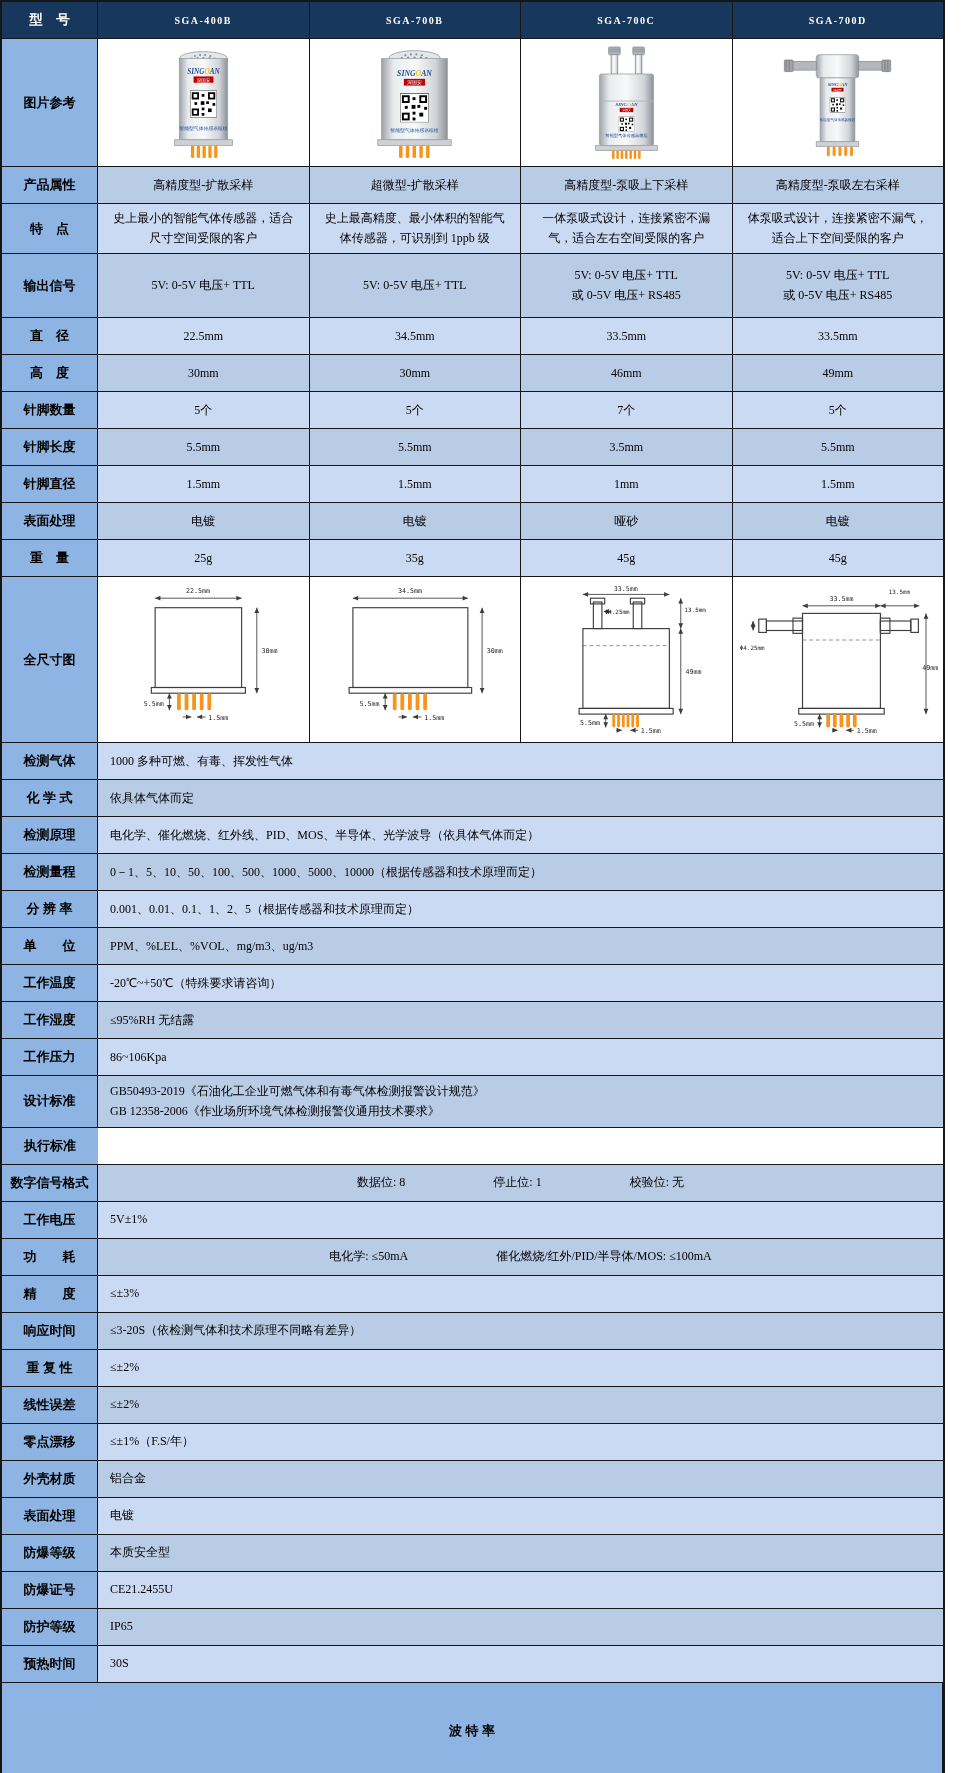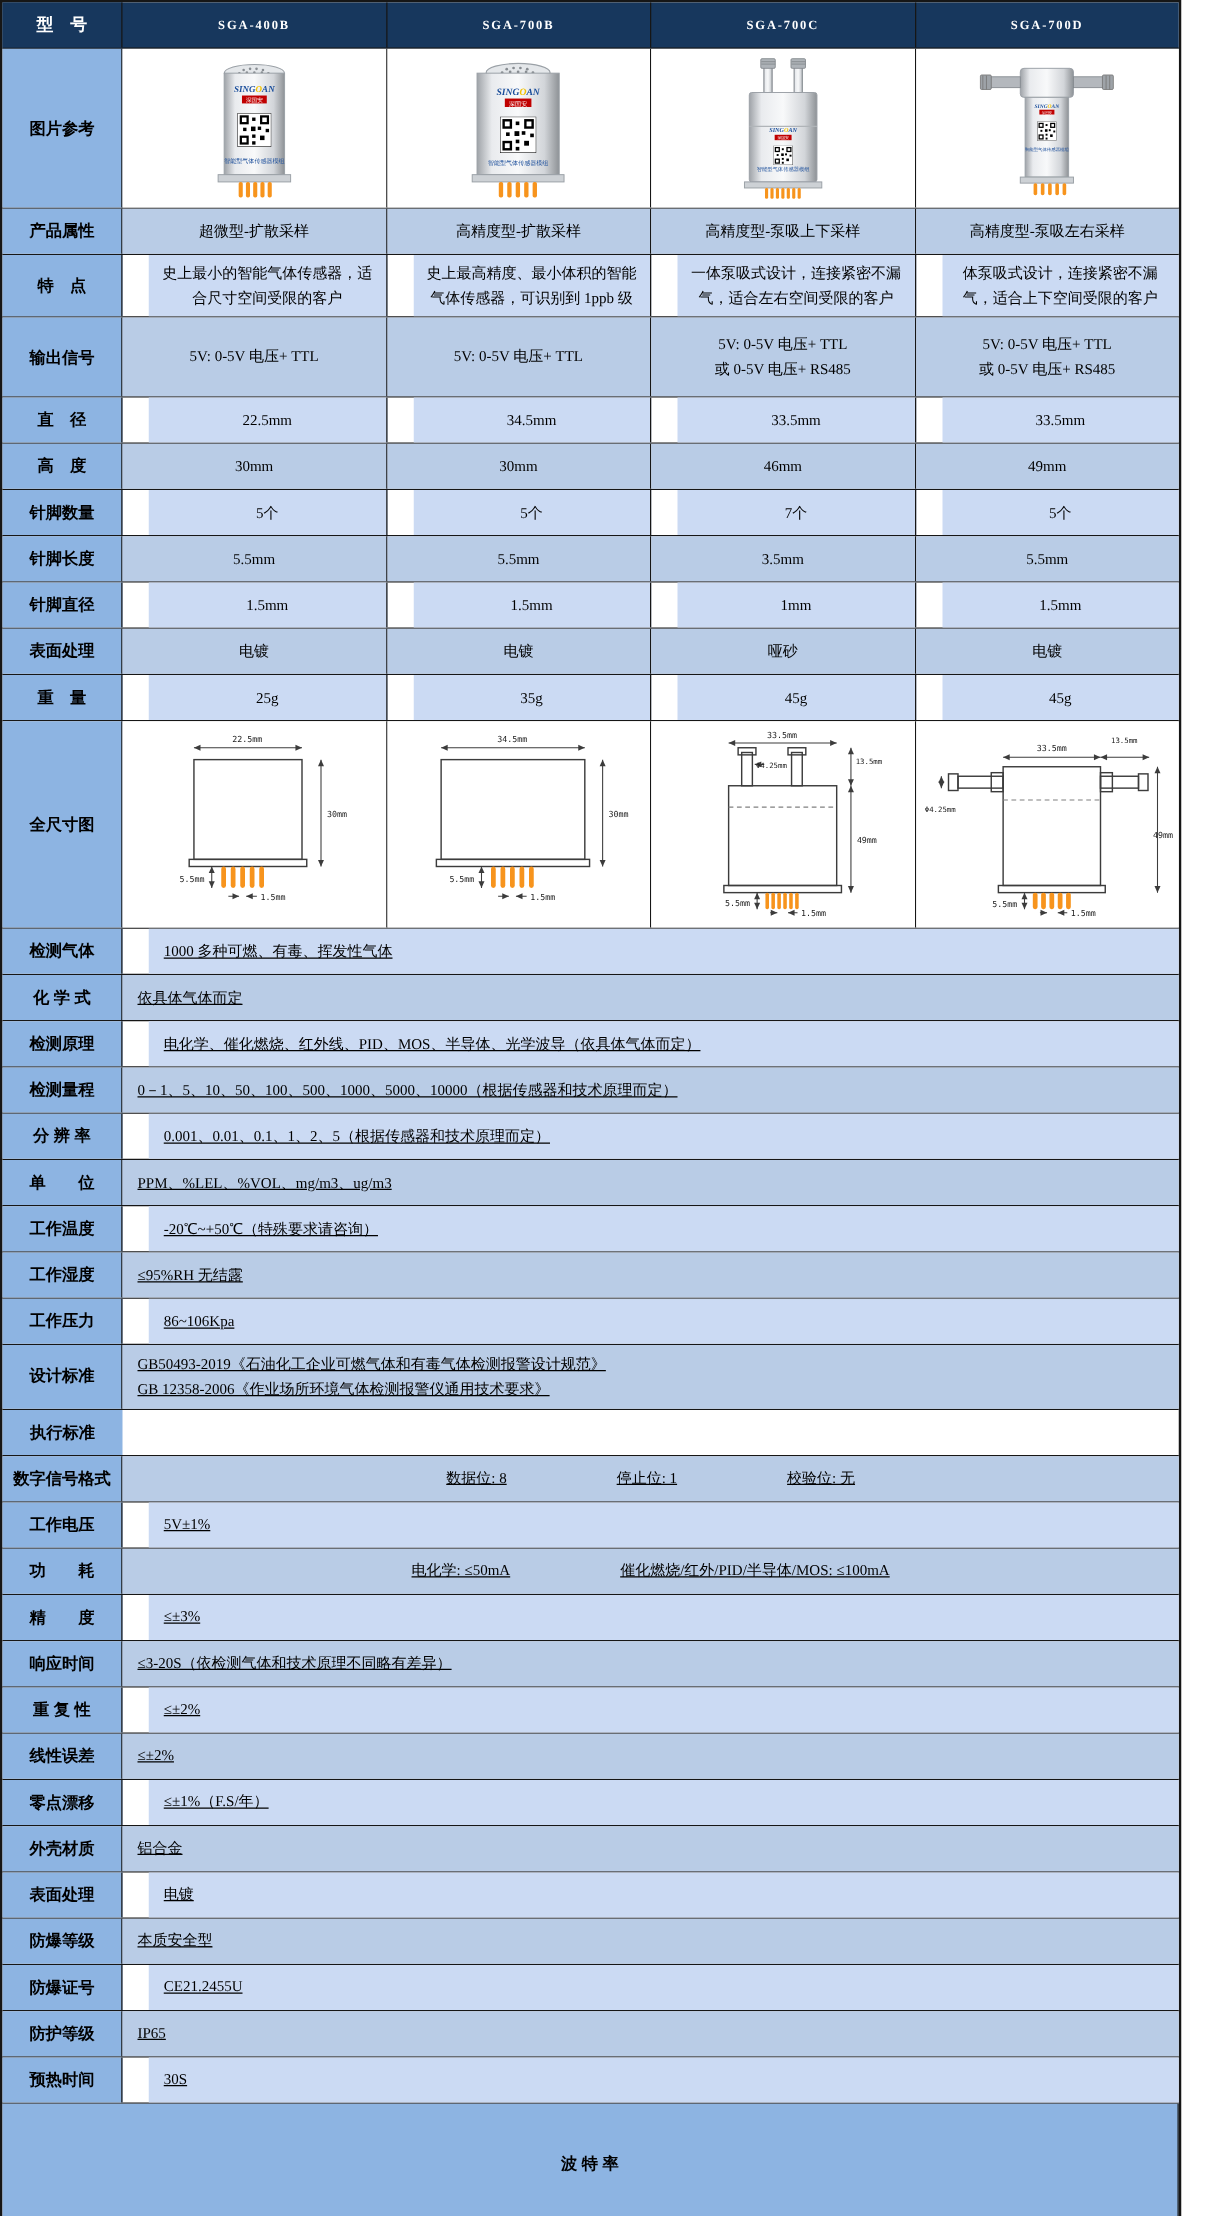--- a/index.html
+++ b/index.html
@@ -10,25 +10,25 @@
   *{box-sizing:border-box;}
   body{margin:0;background:#fff;color:var(--text);font-family:"Liberation Sans",sans-serif;}
   .table{width:945px;border:2px solid var(--line);}
   .row{display:flex;border-bottom:1.5px solid var(--line);min-height:37px;}
   .table > :last-child .row:last-child, .row:last-child{border-bottom-width:1.5px;}
   #full-mount .row:last-child{border-bottom:none;flex-direction:column;}
   .cell{border-right:1.5px solid var(--line);display:flex;flex-direction:column;align-items:center;justify-content:center;text-align:center;min-width:0;}
   .row .cell:last-child{border-right:none;}
   .label-cell{flex:0 0 96px;background:var(--label-bg);font-weight:700;font-size:13px;line-height:1.35;padding:2px;}
   .data-cell{flex:1 1 0;font-size:12px;padding:3px 8px;font-family:"Liberation Serif","Liberation Sans",serif;}
-  .value-cell{flex:1 1 0;align-items:flex-start;justify-content:center;text-align:right;padding:5px 12px;font-size:12px;font-family:"Liberation Serif","Liberation Sans",serif;text-decoration:underline;}
+  .value-cell{flex:1 1 0;align-items:flex-start;justify-content:center;text-align:right;padding:5px 12px;font-size:12px;font-family:"Liberation Serif","Liberation Sans",serif;}
   .value-cell.inline{flex-direction:row;align-items:center;gap:88px;}
   .cell-line{line-height:1.7;}
   .shade-a .data-cell,.shade-a .value-cell{background:var(--row-dark);}
-  .shade-b .data-cell,.shade-b .value-cell{background:var(--row-light);margin-left:21px;}
+  .shade-b .data-cell,.shade-b .value-cell{background:var(--row-light);}
   .header-row{min-height:37px;background:var(--header-bg);}
   .header-row .cell{color:var(--header-text);font-weight:700;}
   .header-row .label-cell{background:var(--header-bg);font-size:13.5px;}
   .model-cell{font-family:"Liberation Serif",serif;font-size:10px;letter-spacing:1.5px;}
   .row-image{height:128px;font-family:Liberation Serif, serif;}
   .row-image .data-cell{background:#fff;padding:2px 0;}
   .row-dim{height:166px;}
   .row-dim .data-cell{background:#fff;}
   #rows4-mount .row:nth-child(3){min-height:64px;}
   #rows4-mount .row:nth-child(2) .data-cell{padding:4px 10px;}
@@ -212,24 +212,24 @@
             <rect x="88" y="105" width="3" height="10" rx="1.4"></rect>
         </g>
       </svg>
     </div>
   </div>
 
   <div id="rows4-mount">
       <div class="row row4 shade-a">
     <div class="cell label-cell">产品属性</div>
     <div class="cell data-cell">
+          <div class="cell-line">高精度型-扩散采样</div>
+        </div>
+    <div class="cell data-cell">
           <div class="cell-line">超微型-扩散采样</div>
-        </div>
-    <div class="cell data-cell">
-          <div class="cell-line">高精度型-扩散采样</div>
         </div>
     <div class="cell data-cell">
           <div class="cell-line">高精度型-泵吸上下采样</div>
         </div>
     <div class="cell data-cell">
           <div class="cell-line">高精度型-泵吸左右采样</div>
         </div>
   </div>
       <div class="row row4 shade-b">
     <div class="cell label-cell">特　点</div>

